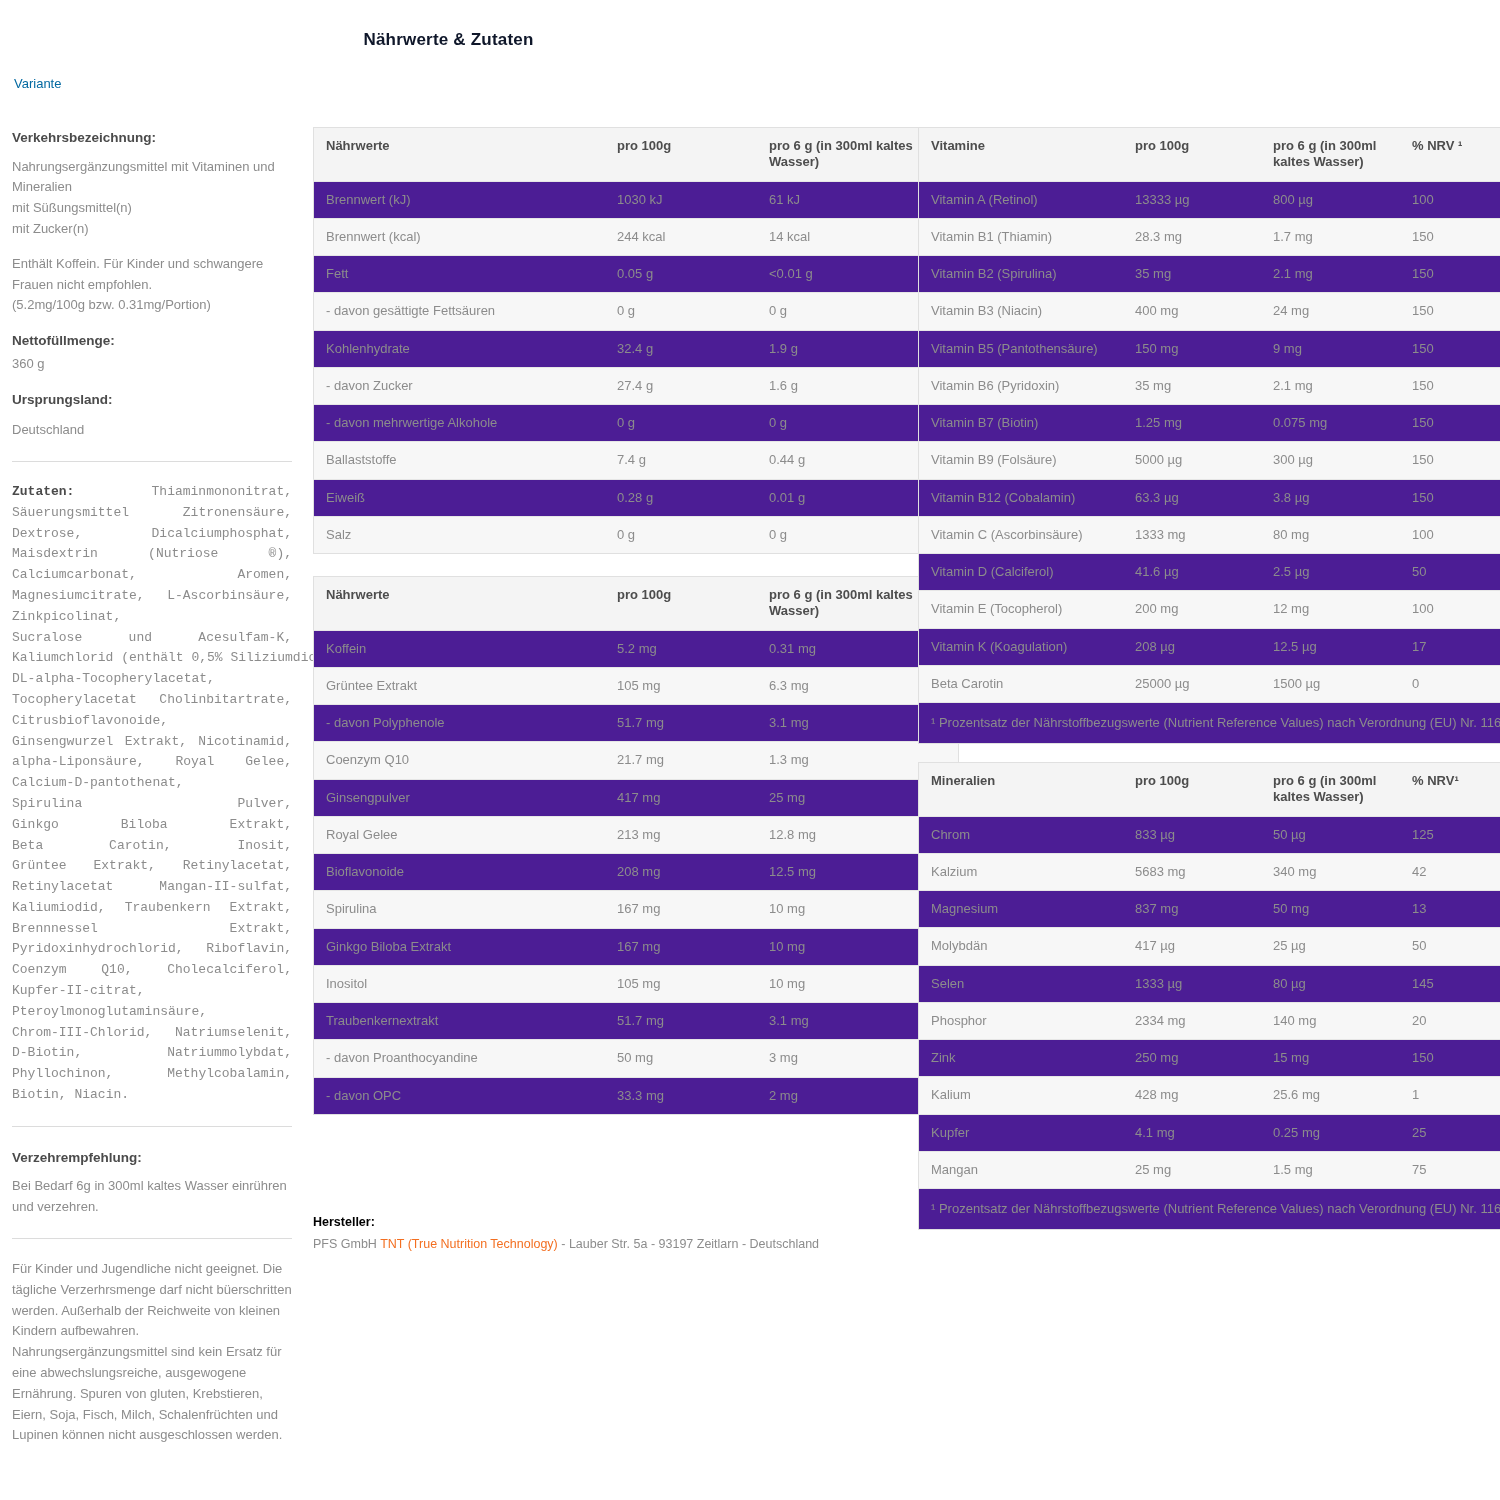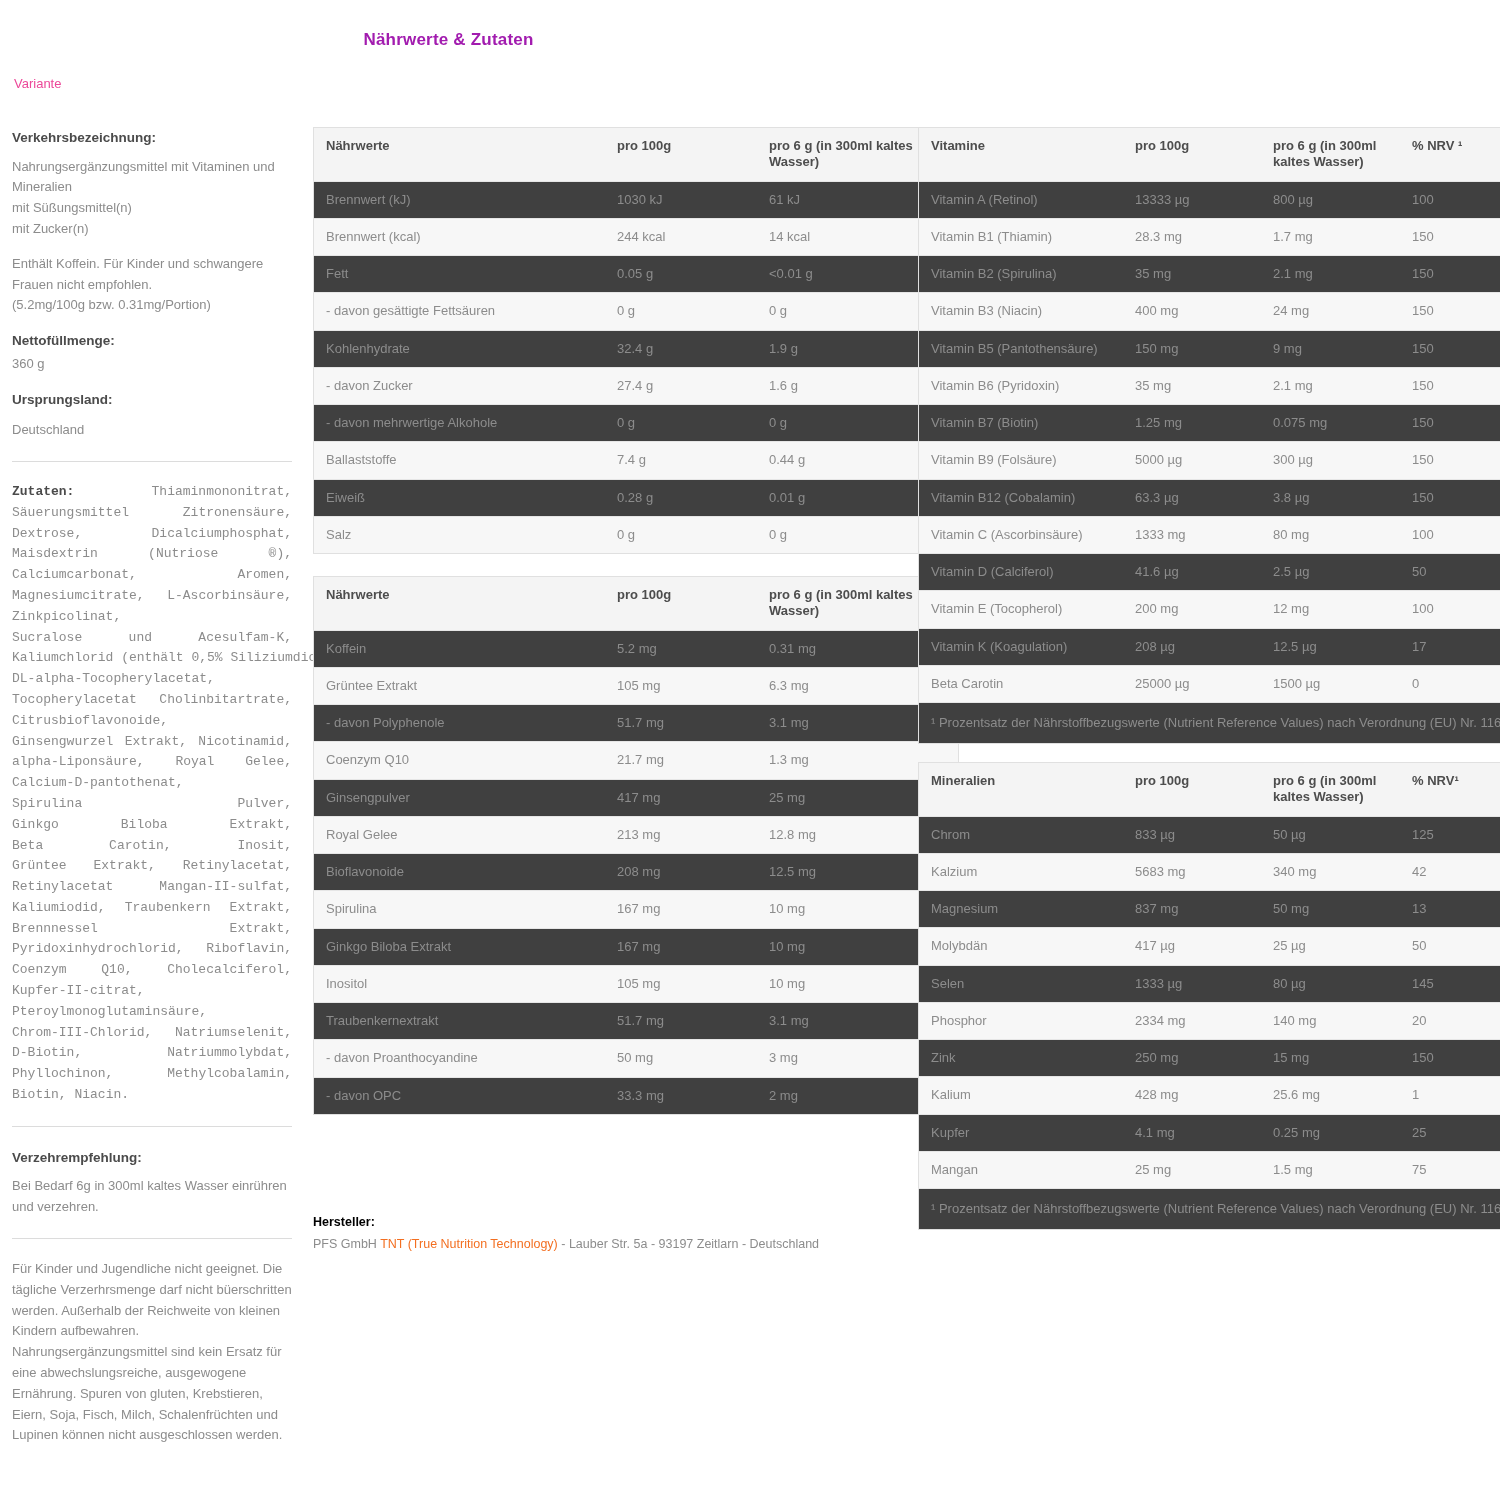--- a/index.html
+++ b/index.html
@@ -1,42 +1,42 @@
 <!DOCTYPE html>
 <html><head>
 <meta charset="utf-8">
 <style>
   html,body{margin:0;padding:0;background:#fff;width:1500px;height:1500px;overflow:hidden;
     font-family:"Liberation Sans", sans-serif;}
   .page{padding-left:12px;box-sizing:border-box;width:1500px;}
   
   .top{width:873px;}
-  .page-title{text-align:center;font-size:17px;font-weight:700;color:#a21caf;margin:30px 0 26px 0;letter-spacing:.2px;}
-  .variant-label{font-size:13px;color:#ec4899;margin:0 0 6px 2px;}
+  .page-title{text-align:center;font-size:17px;font-weight:700;color:#0f172a;margin:30px 0 26px 0;letter-spacing:.2px;}
+  .variant-label{font-size:13px;color:#0369a1;margin:0 0 6px 2px;}
   .select-wrap{position:relative;width:873px;}
   select.variant{width:100%;height:31px;-webkit-appearance:none;appearance:none;
     border:1px solid #c6c6c6;border-radius:4px;background:linear-gradient(#fdfdfd,#efefef);
     padding:0 26px 0 10px;font-size:13.5px;color:#555;font-family:"Liberation Sans",sans-serif;}
   .select-arrows{position:absolute;right:9px;top:50%;transform:translateY(-50%);
     display:flex;flex-direction:column;align-items:center;pointer-events:none;color:#555;}
   .select-arrows span{font-size:7px;line-height:6px;}
   
   .columns{display:flex;align-items:flex-start;margin-top:36px;}
   .sidebar{width:280px;font-size:13px;color:#8c8c8c;line-height:1.6;}
   .midcol{width:572px;margin-left:21px;}
   .rightcol{width:568px;margin-left:33px;}
   .sidebar h3{font-size:13.5px;font-weight:700;color:#4b4b4b;margin:0 0 8px 0;}
   .sidebar p{margin:0 0 14px 0;}
   .preline{white-space:pre-line;}
   .sidebar hr{border:none;border-top:1px solid #dcdcdc;margin:20px 0;}
   .zutaten{text-align:justify;font-family:Liberation Mono, monospace;}
   .zutaten b{color:#4b4b4b;}
   .ing{white-space:nowrap;}
   
-  table.ntable{border-collapse:collapse;table-layout:fixed;border:1px solid #e0e0e0;background:#404040;}
+  table.ntable{border-collapse:collapse;table-layout:fixed;border:1px solid #e0e0e0;background:#4c1d95;}
   .midcol table.ntable{width:572px;}
   .rightcol table.ntable{width:568px;}
   table.ntable th, table.ntable td{text-align:left;vertical-align:top;padding:10px 12px;
     font-size:13px;line-height:1.25;overflow:hidden;}
   table.ntable thead th{background:#f4f4f4;color:#4d4d4d;font-weight:700;}
   table.ntable tbody td{color:#8c8c8c;border-top:1px solid #e6e6e6;}
   table.ntable tbody tr:nth-child(even) td{background:#f7f7f7;}
   table.ntable tfoot td{color:#8c8c8c;border-top:1px solid #e6e6e6;line-height:1.55;}
   .cols3 th:nth-child(1){width:267px;} .cols3 th:nth-child(2){width:128px;} .cols3 th:nth-child(3){width:177px;}
   .cols4 th:nth-child(1){width:180px;margin-top:17px;} .cols4 th:nth-child(2){width:114px;} .cols4 th:nth-child(3){width:115px;} .cols4 th:nth-child(4){width:159px;}

